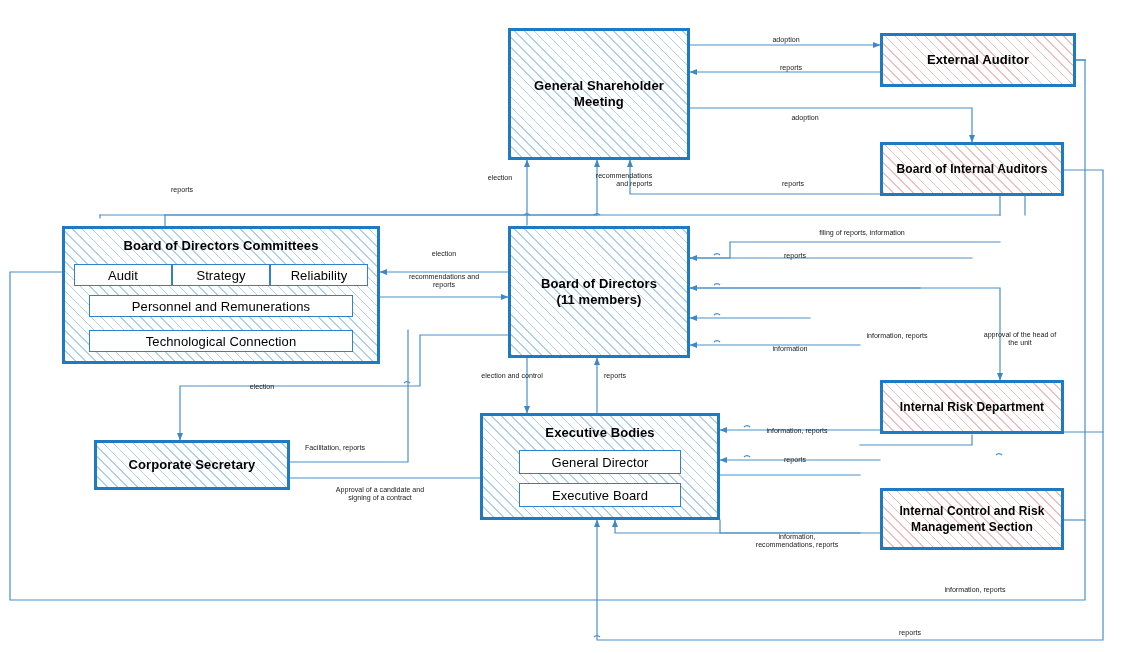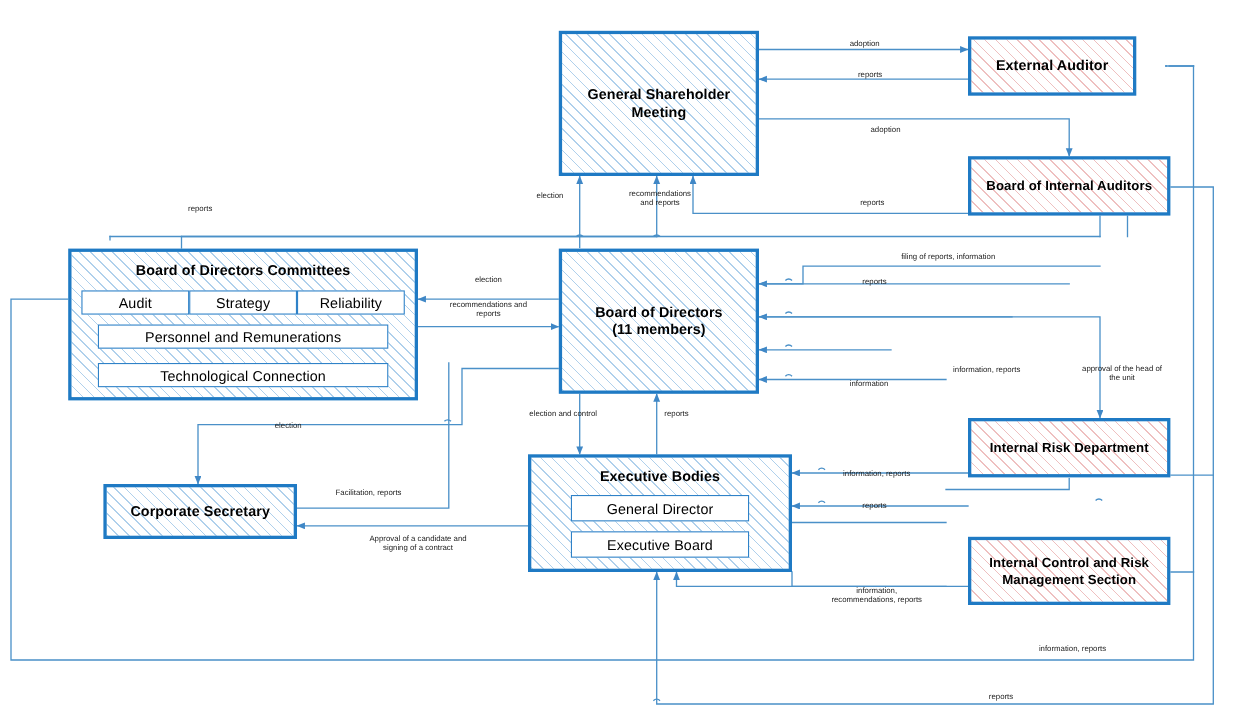--- a/index.html
+++ b/index.html
@@ -200,21 +200,21 @@
       <path d="M404,383 a4,4 0 0 1 6,0"></path>
       <path d="M996,455 a4,4 0 0 1 6,0"></path>
       <path d="M594,637 a4,4 0 0 1 6,0"></path>
     </g>
   </svg>
 
   <div class="node hatch-blue" style="left:508px;top:28px;width:182px;height:132px;">
     <div class="node-title"><span>General Shareholder</span><br><span>Meeting</span></div>
   </div>
 
-  <div class="node hatch-pink" style="left:880px;top:33px;width:153px;height:54px;">
+  <div class="node hatch-pink" style="left:880px;top:33px;width:196px;height:54px;">
     <div class="node-title">External Auditor</div>
   </div>
 
   <div class="node hatch-pink" style="left:880px;top:142px;width:184px;height:54px;">
     <div class="node-title small">Board of Internal Auditors</div>
   </div>
 
   <div class="node hatch-blue container" style="left:62px;top:226px;width:318px;height:138px;">
     <div class="node-title">Board of Directors Committees</div>
     <div class="subrow" style="margin-top:10px;">
@@ -231,21 +231,21 @@
   </div>
 
   <div class="node hatch-blue" style="left:508px;top:226px;width:182px;height:132px;">
     <div class="node-title"><span>Board of Directors</span><br><span>(11 members)</span></div>
   </div>
 
   <div class="node hatch-pink" style="left:880px;top:380px;width:184px;height:54px;">
     <div class="node-title small">Internal Risk Department</div>
   </div>
 
-  <div class="node hatch-blue" style="left:94px;top:440px;width:176px;height:50px;">
+  <div class="node hatch-blue" style="left:94px;top:440px;width:196px;height:50px;">
     <div class="node-title">Corporate Secretary</div>
   </div>
 
   <div class="node hatch-blue container" style="left:480px;top:413px;width:240px;height:107px;">
     <div class="node-title">Executive Bodies</div>
     <div class="subrow" style="margin-top:9px;">
       <div class="sub exec">General Director</div>
     </div>
     <div class="subrow" style="margin-top:9px;">
       <div class="sub exec">Executive Board</div>
@@ -255,21 +255,21 @@
   <div class="node hatch-pink" style="left:880px;top:488px;width:184px;height:62px;">
     <div class="node-title small"><span>Internal Control and Risk</span><br><span>Management Section</span></div>
   </div>
 
   <div class="elabel" style="left:786px;top:36px;">adoption</div>
   <div class="elabel" style="left:791px;top:64px;">reports</div>
   <div class="elabel" style="left:805px;top:114px;">adoption</div>
   <div class="elabel" style="left:793px;top:180px;">reports</div>
 
   <div class="elabel" style="left:500px;top:174px;">election</div>
-  <div class="elabel" style="left:600px;top:172px;">recommendations
+  <div class="elabel" style="left:624px;top:172px;text-align:right;">recommendations
 and reports</div>
   <div class="elabel" style="left:182px;top:186px;">reports</div>
 
   <div class="elabel" style="left:444px;top:250px;">election</div>
   <div class="elabel" style="left:444px;top:273px;">recommendations and
 reports</div>
 
   <div class="elabel" style="left:862px;top:229px;">filing of reports, information</div>
   <div class="elabel" style="left:795px;top:252px;">reports</div>
   <div class="elabel" style="left:790px;top:345px;">information</div>

